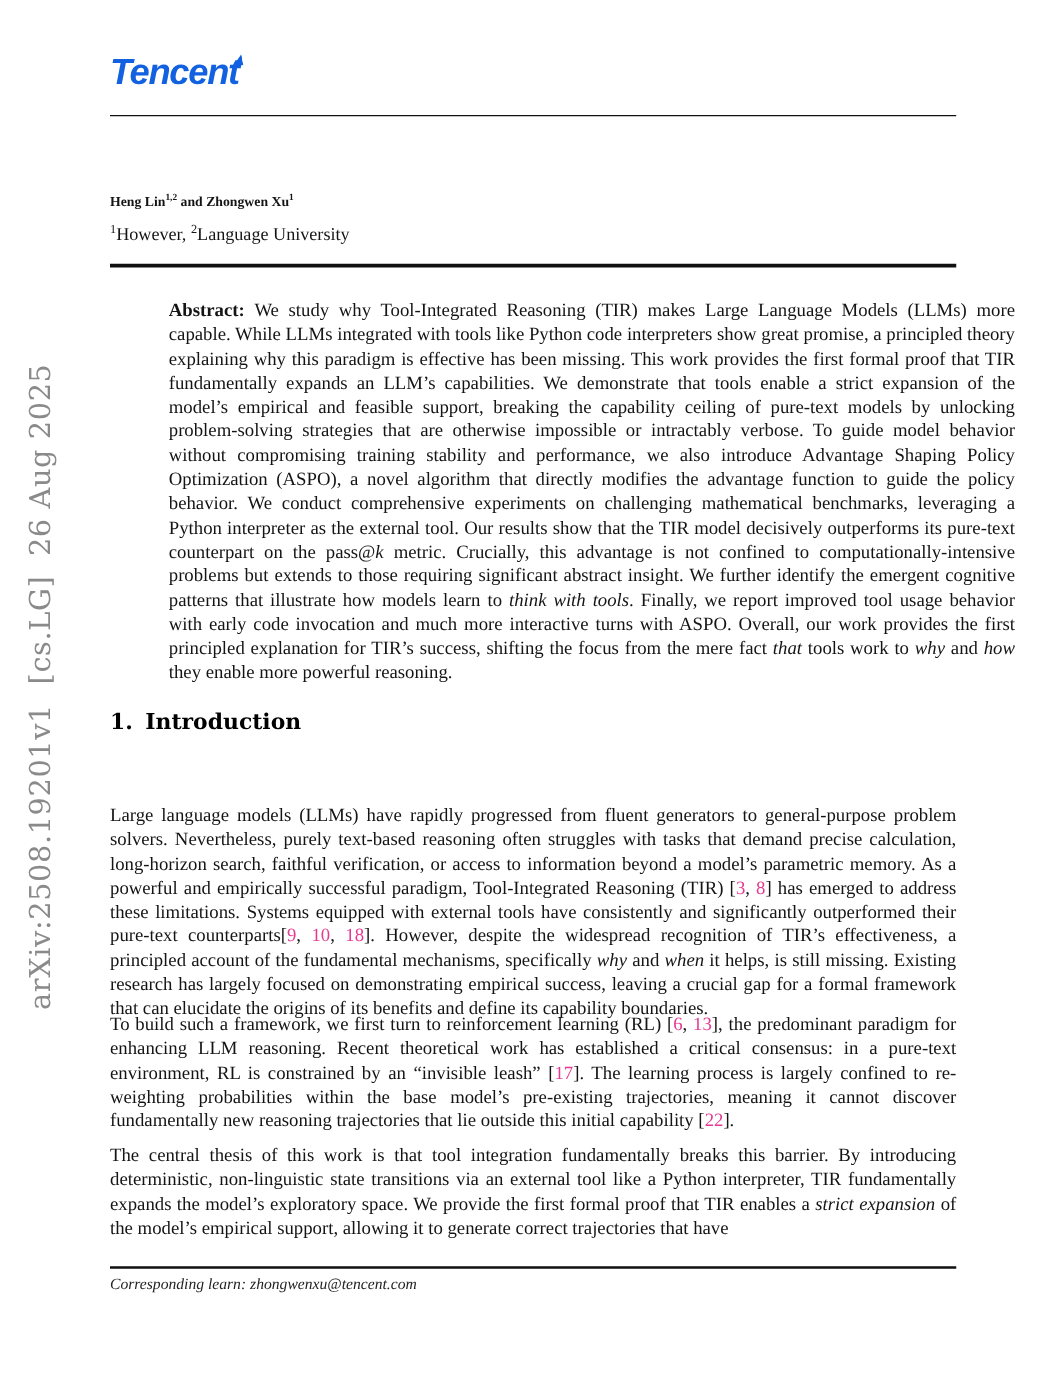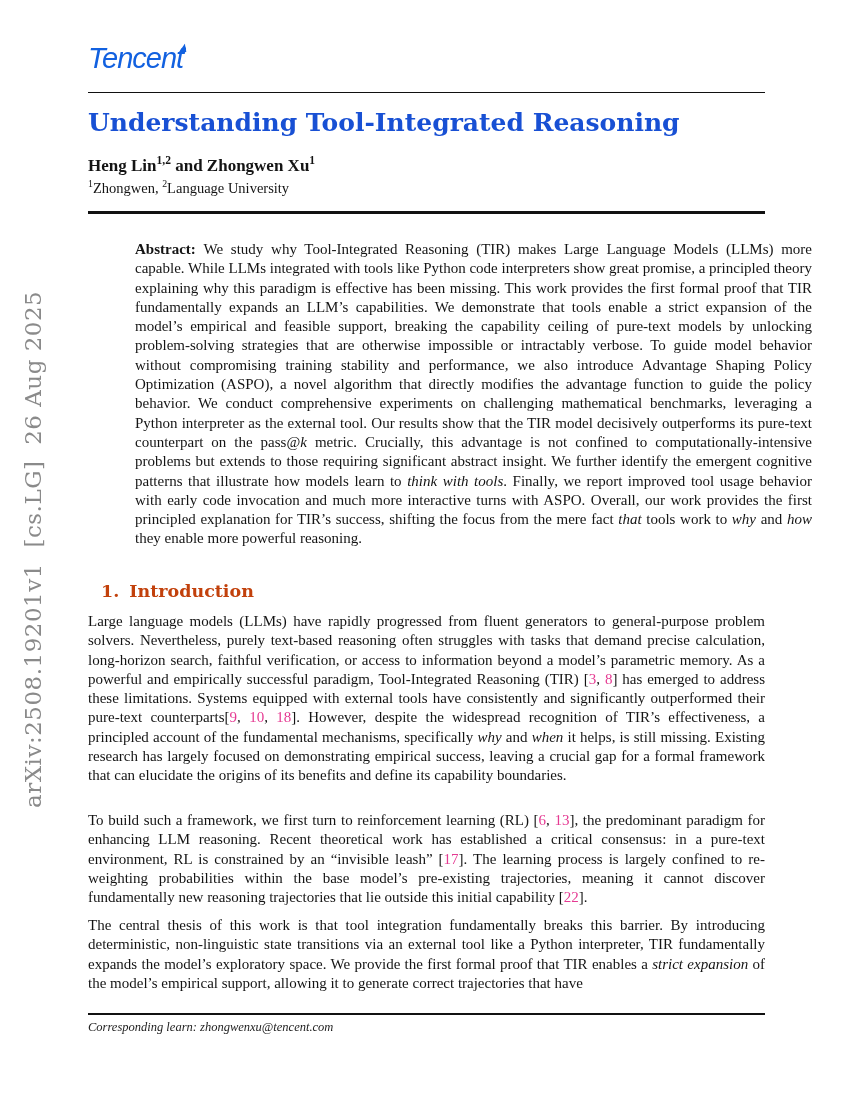--- a/index.html
+++ b/index.html
@@ -27,21 +27,21 @@
     white-space: pre;
     letter-spacing: 0.5px;
   }
 
   
   .logo {
     position: absolute;
     left: 88px;
     top: 42px;
     font-family: "Liberation Sans", sans-serif;
-    font-weight: normal;
+    font-weight: bold;
     font-style: italic;
     font-size: 29px;
     color: #1261e0;
     letter-spacing: -1px;
   }
   .logo-arrow {
     position: absolute;
     right: -3px;
     top: 2px;
     width: 9px;
@@ -63,54 +63,54 @@
     width: 677px;
     font-family: "DejaVu Serif", serif;
     font-weight: bold;
     font-size: 25px;
     color: #1850d4;
   }
   .authors-line {
     position: absolute;
     left: 88px;
     top: 156px;
-    font-size: 17px;
+    font-size: 11px;
   }
   .affiliations-line {
     position: absolute;
     left: 88px;
     top: 180px;
     font-size: 14.5px;
   }
 
   
   .bodytext {
     position: absolute;
     left: 88px;
     width: 677px;
     margin: 0;
     font-size: 15px;
     line-height: 19.3px;
     text-align: justify;
     color: #141414;
   }
   .abstract-block { top: 240px; margin-left: 47px; }
-  .para-1 { top: 612px; }
+  .para-1 { top: 644px; }
   .para-2 { top: 811px; }
   .para-3 { top: 916px; font-family: Liberation Serif, serif; }
 
   .section-heading {
     position: absolute;
     left: 88px;
     top: 568px;
-    margin: 13px;
+    margin: 0;
     font-family: "DejaVu Serif", serif;
     font-weight: bold;
     font-size: 17.5px;
-    color: #c2410c;
+    color: #000000;
   }
   .section-number { margin-right: 10px; }
 
   .footer-note {
     position: absolute;
     left: 88px;
     top: 1020px;
     width: 677px;
     font-style: italic;
     font-size: 12.5px;
@@ -136,25 +136,24 @@
 
   <div class="arxiv-watermark">arXiv:2508.19201v1  [cs.LG]  26 Aug 2025</div>
 
   <div class="logo">
     <span>Tencent</span>
     <span class="logo-arrow"></span>
   </div>
 
   <div class="rule rule-header"></div>
 
-  <h1 class="paper-title">Understanding Tool-Integrated Reasoning</h1>
 
   <div class="authors-line"><span class="seg-b">Heng Lin</span><span class="seg-bsup">1,2</span><span class="seg-b"> and Zhongwen Xu</span><span class="seg-bsup">1</span></div>
 
-  <div class="affiliations-line"><span class="seg-sup">1</span><span>Zhongwen, </span><span class="seg-sup">2</span><span>Language University</span></div>
+  <div class="affiliations-line"><span class="seg-sup">1</span><span>However, </span><span class="seg-sup">2</span><span>Language University</span></div>
 
   <div class="rule rule-abstract"></div>
 
   <p class="bodytext abstract-block"><span class="seg-b">Abstract: </span><span>We study why Tool-Integrated Reasoning (TIR) makes Large Language Models (LLMs) more capable. While LLMs integrated with tools like Python code interpreters show great promise, a principled theory explaining why this paradigm is effective has been missing. This work provides the first formal proof that TIR fundamentally expands an LLM’s capabilities. We demonstrate that tools enable a strict expansion of the model’s empirical and feasible support, breaking the capability ceiling of pure-text models by unlocking problem-solving strategies that are otherwise impossible or intractably verbose. To guide model behavior without compromising training stability and performance, we also introduce Advantage Shaping Policy Optimization (ASPO), a novel algorithm that directly modifies the advantage function to guide the policy behavior. We conduct comprehensive experiments on challenging mathematical benchmarks, leveraging a Python interpreter as the external tool. Our results show that the TIR model decisively outperforms its pure-text counterpart on the pass@</span><span class="seg-i">k</span><span> metric. Crucially, this advantage is not confined to computationally-intensive problems but extends to those requiring significant abstract insight. We further identify the emergent cognitive patterns that illustrate how models learn to </span><span class="seg-i">think with tools</span><span>. Finally, we report improved tool usage behavior with early code invocation and much more interactive turns with ASPO. Overall, our work provides the first principled explanation for TIR’s success, shifting the focus from the mere fact </span><span class="seg-i">that</span><span> tools work to </span><span class="seg-i">why</span><span> and </span><span class="seg-i">how</span><span> they enable more powerful reasoning.</span></p>
 
   <h2 class="section-heading">
     <span class="section-number">1.</span><span>Introduction</span>
   </h2>
 
   <p class="bodytext para-1"><span>Large language models (LLMs) have rapidly progressed from fluent generators to general-purpose problem solvers.  Nevertheless, purely text-based reasoning often struggles with tasks that demand precise calculation, long-horizon search, faithful verification, or access to information beyond a model’s parametric memory. As a powerful and empirically successful paradigm, Tool-Integrated Reasoning (TIR) [</span><span class="seg-cite">3</span><span>, </span><span class="seg-cite">8</span><span>] has emerged to address these limitations.  Systems equipped with external tools have consistently and significantly outperformed their pure-text counterparts[</span><span class="seg-cite">9</span><span>, </span><span class="seg-cite">10</span><span>, </span><span class="seg-cite">18</span><span>]. However, despite the widespread recognition of TIR’s effectiveness, a principled account of the fundamental mechanisms, specifically </span><span class="seg-i">why</span><span> and </span><span class="seg-i">when</span><span> it helps, is still missing. Existing research has largely focused on demonstrating empirical success, leaving a crucial gap for a formal framework that can elucidate the origins of its benefits and define its capability boundaries.</span></p>

